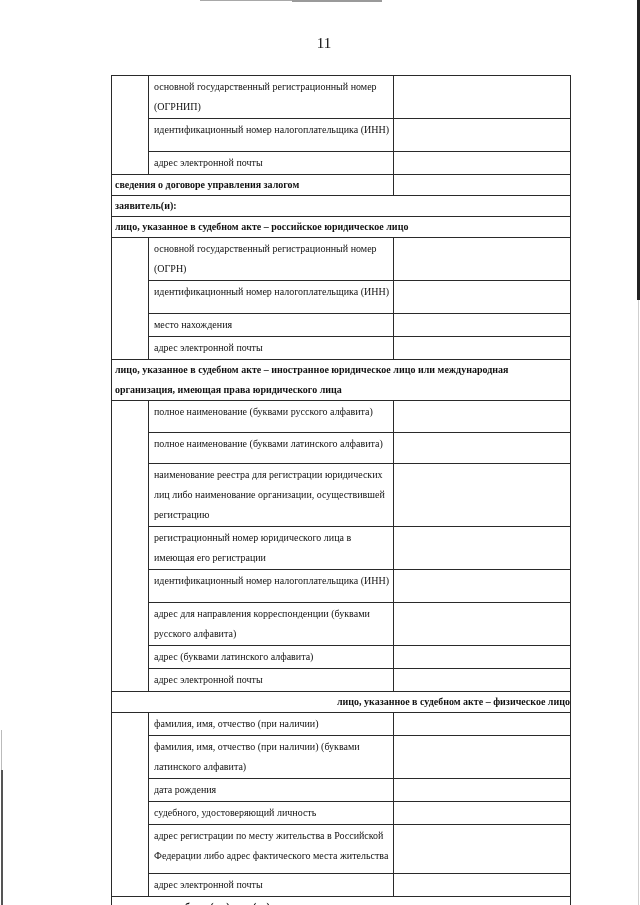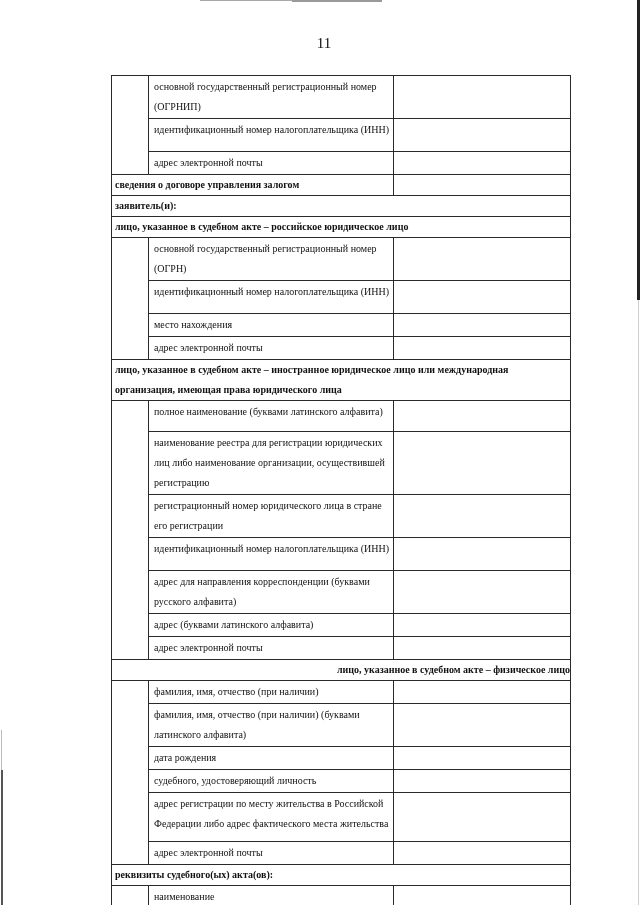--- a/index.html
+++ b/index.html
@@ -181,38 +181,45 @@
       <tr style="height: 17px;">
         <td class="indent" style="border-top: none;"></td>
         <td>
           <span class="lbl">адрес электронной почты</span>
         </td>
         <td class="value"></td>
       </tr>
       <tr style="height: 32px; margin-left: 12px;">
         <td colspan="3" class="heading">лицо, указанное в судебном акте – иностранное юридическое лицо или международная организация, имеющая права юридического лица</td>
       </tr>
+      <tr style="height: 32px;">
+        <td class="indent" style="border-bottom: none;"></td>
+        <td>
+          <span class="lbl">полное наименование (буквами русского алфавита)</span>
+        </td>
+        <td class="value"></td>
+      </tr>
       <tr style="height: 31px;">
         <td class="indent" style="border-top: none; border-bottom: none;"></td>
         <td>
           <span class="lbl">полное наименование (буквами латинского алфавита)</span>
         </td>
         <td class="value"></td>
       </tr>
       <tr style="height: 61px;">
         <td class="indent" style="border-top: none; border-bottom: none;"></td>
         <td>
           <span class="lbl">наименование реестра для регистрации юридических лиц либо наименование организации, осуществившей регистрацию</span>
         </td>
         <td class="value"></td>
       </tr>
       <tr style="height: 34px;">
         <td class="indent" style="border-top: none; border-bottom: none;"></td>
         <td>
-          <span class="lbl">регистрационный номер юридического лица в стране его регистрации</span>
+          <span class="lbl">регистрационный номер юридического лица в имеющая его регистрации</span>
         </td>
         <td class="value"></td>
       </tr>
       <tr style="height: 33px;">
         <td class="indent" style="border-top: none; border-bottom: none;"></td>
         <td>
           <span class="lbl">идентификационный номер налогоплательщика (ИНН)</span>
         </td>
         <td class="value"></td>
       </tr>

